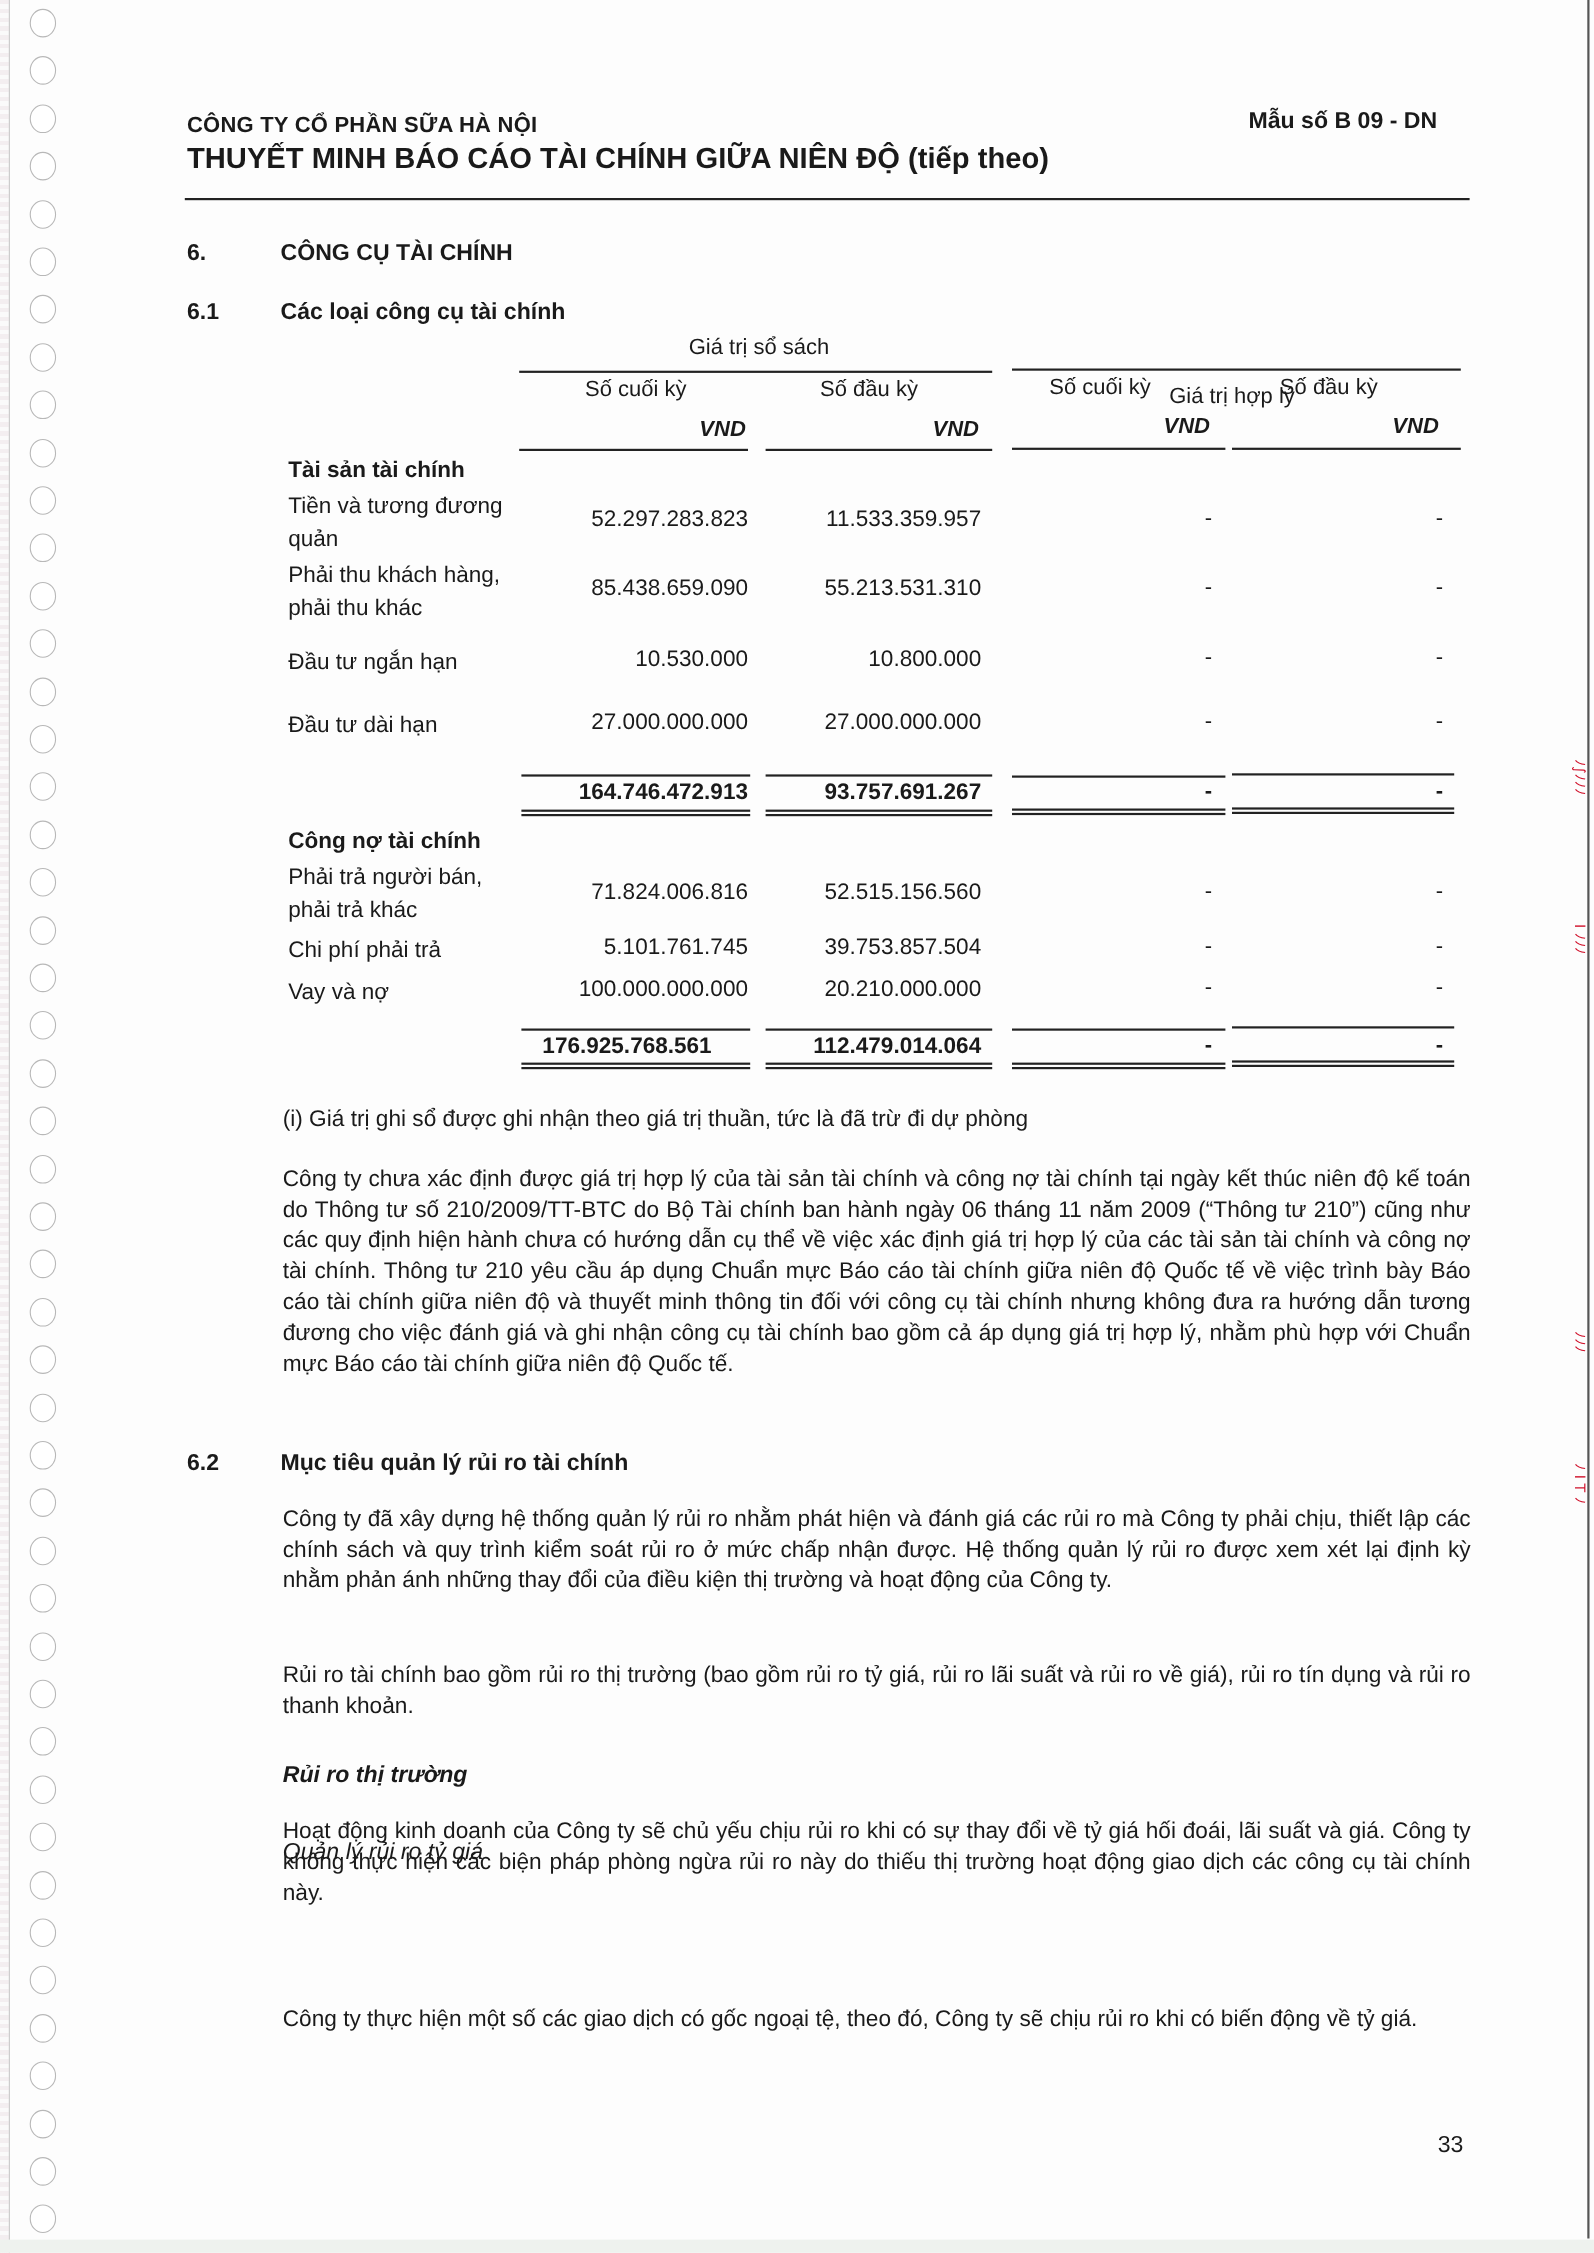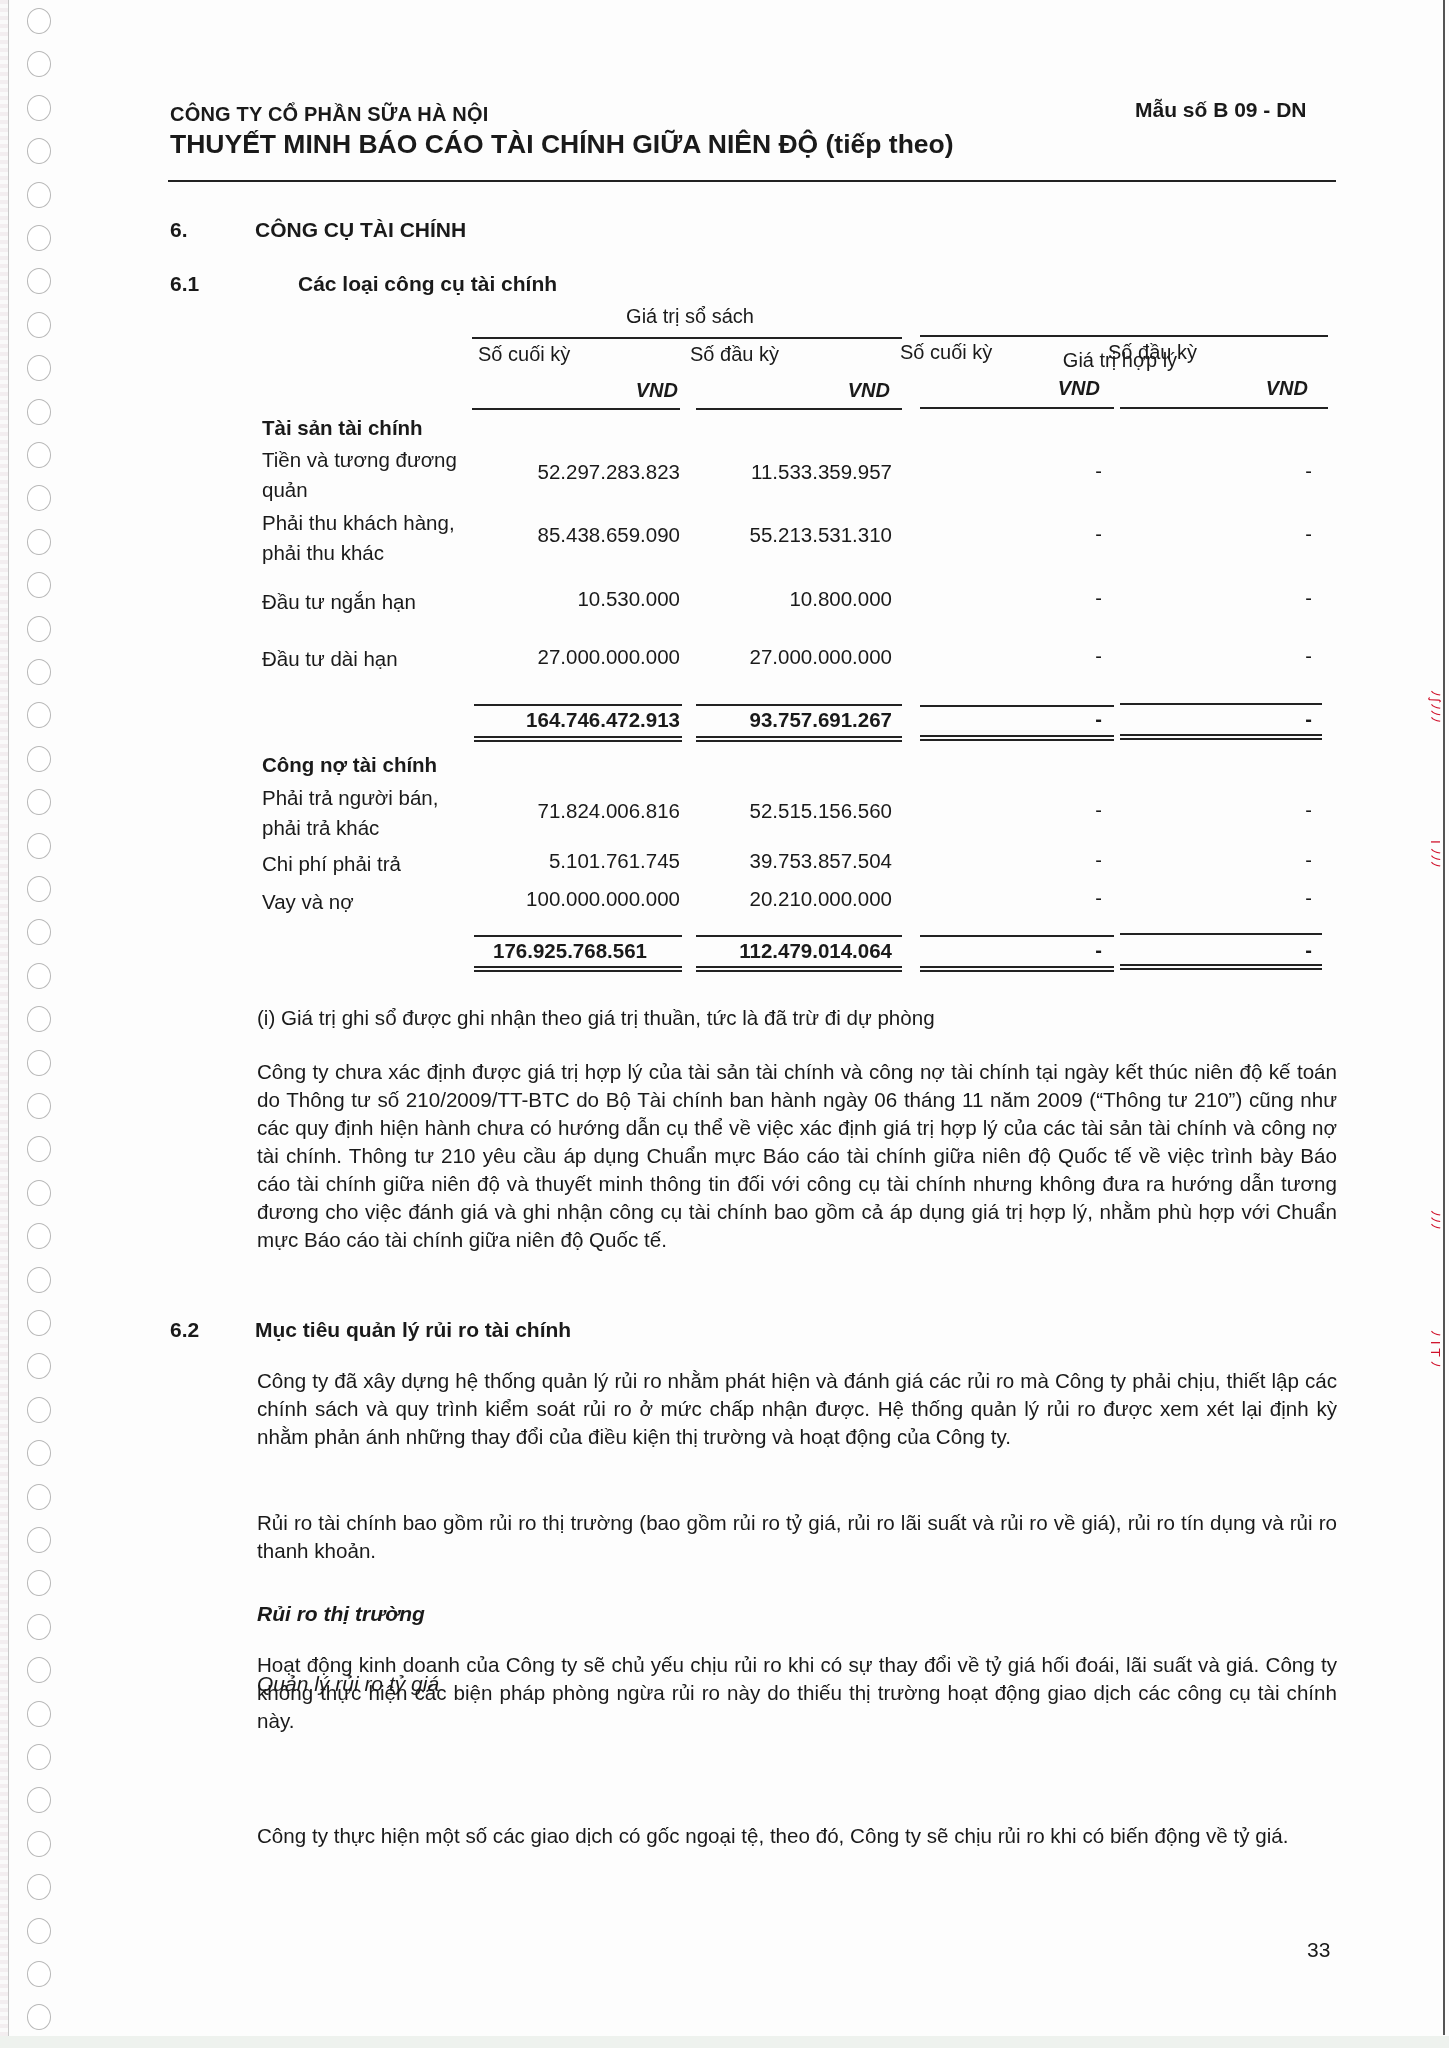--- a/index.html
+++ b/index.html
@@ -45,21 +45,21 @@
   .header-rule {
     position: absolute; left: 168px; top: 180px; width: 1168px; height: 2px; background: #222;
   }
   .sec-num { position: absolute; left: 170px; font-size: 21px; font-weight: 700; }
   .sec-title { position: absolute; left: 255px; font-size: 21px; font-weight: 700; }
   .group-head {
     position: absolute; font-size: 20px; text-align: center;
   }
   .rule { position: absolute; height: 2px; background: #222; }
   .dbl { position: absolute; height: 6px; border-top: 2px solid #222; border-bottom: 2px solid #222; box-sizing: border-box; }
-  .colhead { position: absolute; font-size: 20px; text-align: left; width: 200px; }
+  .colhead { position: absolute; font-size: 20px; text-align: center; width: 200px; }
   .colunit { position: absolute; font-size: 20px; text-align: right; width: 200px; font-style: italic; font-weight: 700; }
   .row-label { position: absolute; left: 262px; font-size: 20.5px; line-height: 30px; width: 220px; }
   .row-label.bold { font-weight: 700; }
   .num { position: absolute; font-size: 20.5px; text-align: right; width: 220px; }
   .num.bold { font-weight: 700; }
   .dash { position: absolute; font-size: 20px; text-align: right; width: 40px; }
   .dash.bold { font-weight: 700; }
   .para {
     position: absolute; left: 257px; width: 1080px; font-size: 20.6px; line-height: 28px;
     text-align: justify; text-align-last: left;
@@ -132,21 +132,21 @@
 
 <div class="header-company">CÔNG TY CỔ PHẦN SỮA HÀ NỘI</div>
 <div class="header-title">THUYẾT MINH BÁO CÁO TÀI CHÍNH GIỮA NIÊN ĐỘ (tiếp theo)</div>
 <div class="form-code">Mẫu số B 09 - DN</div>
 <div class="header-rule"></div>
 
 <div class="sec-num" style="top:218px;">6.</div>
 <div class="sec-title" style="top:218px;text-align:center;">CÔNG CỤ TÀI CHÍNH</div>
 
 <div class="sec-num" style="top:272px;">6.1</div>
-<div class="sec-title" style="top:272px;margin-left:43px;">Các loại công cụ tài chính</div>
+<div class="sec-title" style="top:272px;">Các loại công cụ tài chính</div>
 
 <div class="group-head" style="left:470px; width:440px; top:305px;">Giá trị sổ sách</div>
 <div class="group-head" style="left:910px; width:420px; top:305px;margin-top:44px;">Giá trị hợp lý</div>
 <div class="rule" style="left:472px; top:337px; width:430px;"></div>
 <div class="rule" style="left:920px; top:335px; width:408px;"></div>
 
 <div class="colhead" style="left:478px; top:343px;">Số cuối kỳ</div>
 <div class="colhead" style="left:690px; top:343px;">Số đầu kỳ</div>
 <div class="colhead" style="left:900px; top:341px;">Số cuối kỳ</div>
 <div class="colhead" style="left:1108px; top:341px;">Số đầu kỳ</div>

